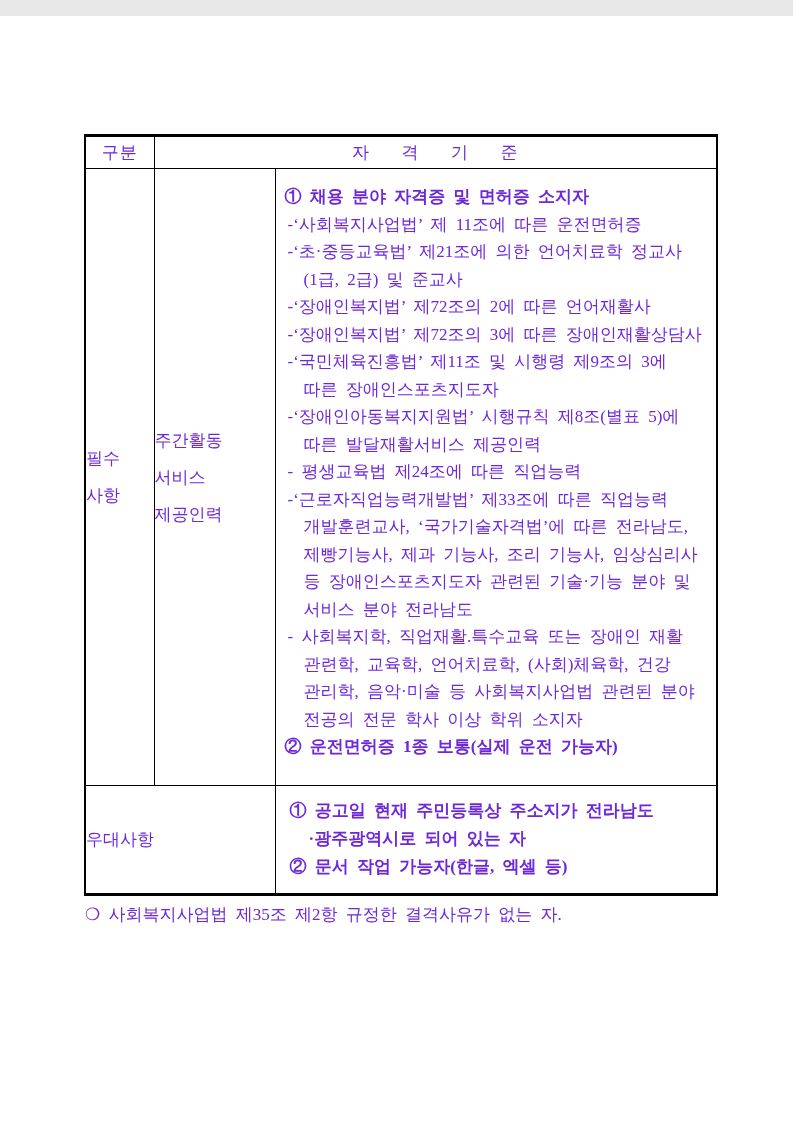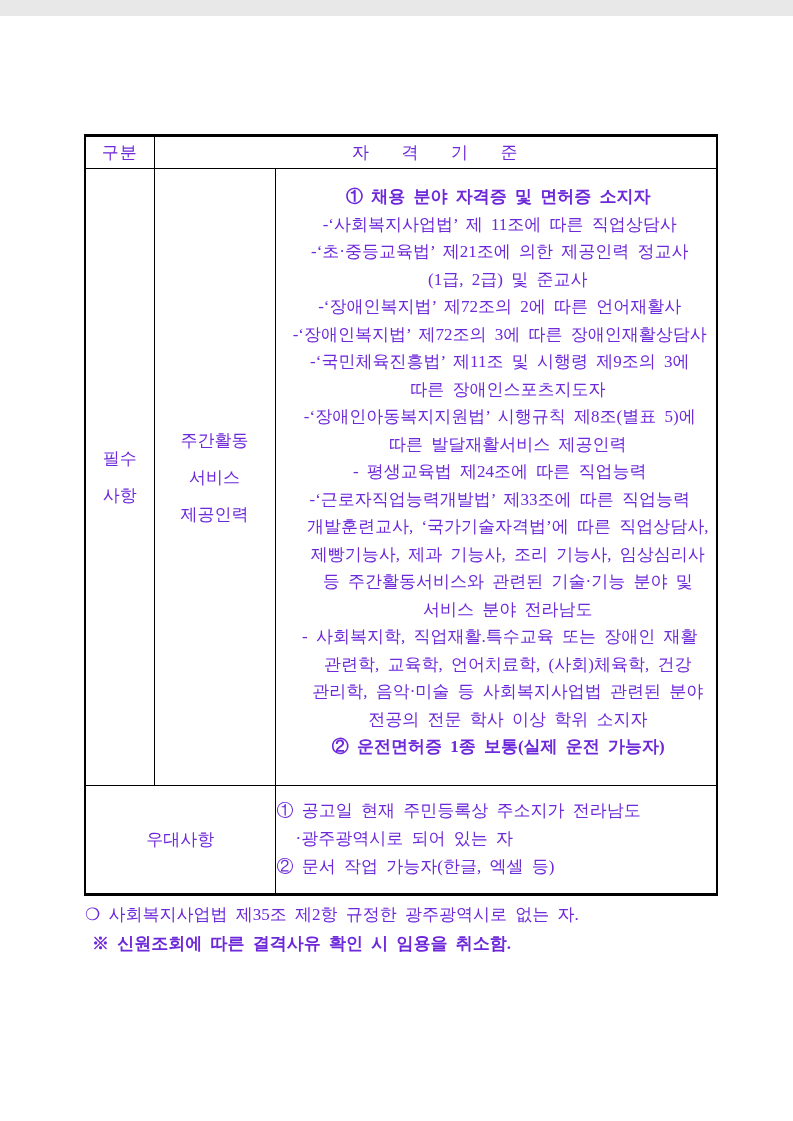--- a/index.html
+++ b/index.html
@@ -30,39 +30,39 @@
     font-size: 17px;
   }
   td.hdr-cell {
     height: 33px;
     text-align: center;
     vertical-align: middle;
     white-space: pre;
     letter-spacing: 1px;
   }
   td.cat-cell {
-    text-align: center;
     vertical-align: middle;
   }
   .cat-line { line-height: 37px; }
   td.req-content {
     height: 617px;
     vertical-align: top;
     padding: 14px 4px 0 9px;
   }
   td.pref-content {
     height: 109px;
     vertical-align: top;
-    padding: 11px 4px 0 1px;
+    padding: 11px 4px 0 14px;
+    font-weight: bold;
   }
   .line {
     white-space: nowrap;
     word-spacing: 4px;
   }
-  .req-line  { line-height: 27.5px; text-align: center; }
+  .req-line  { line-height: 27.5px; }
   .pref-line { line-height: 28px; }
   .line.bold { font-weight: 700; }
   .indent-1 { padding-left: 3px; }
   .indent-2 { padding-left: 19px; }
   .notes {
     position: absolute;
     left: 85px;
     top: 884px;
     width: 650px;
   }
@@ -96,51 +96,50 @@
             <div class="cat-line">필수</div>
             <div class="cat-line">사항</div>
           </td>
       <td class="cat-cell">
             <div class="cat-line">주간활동</div>
             <div class="cat-line">서비스</div>
             <div class="cat-line">제공인력</div>
           </td>
       <td class="req-content">
             <div class="line req-line bold">① 채용 분야 자격증 및 면허증 소지자</div>
-            <div class="line req-line indent-1">-‘사회복지사업법’ 제 11조에 따른 직업상담사</div>
-            <div class="line req-line indent-1">-‘초·중등교육법’ 제21조에 의한 제공인력 정교사</div>
+            <div class="line req-line indent-1">-‘사회복지사업법’ 제 11조에 따른 운전면허증</div>
+            <div class="line req-line indent-1">-‘초·중등교육법’ 제21조에 의한 언어치료학 정교사</div>
             <div class="line req-line indent-2">(1급, 2급) 및 준교사</div>
             <div class="line req-line indent-1">-‘장애인복지법’ 제72조의 2에 따른 언어재활사</div>
             <div class="line req-line indent-1">-‘장애인복지법’ 제72조의 3에 따른 장애인재활상담사</div>
             <div class="line req-line indent-1">-‘국민체육진흥법’ 제11조 및 시행령 제9조의 3에</div>
             <div class="line req-line indent-2">따른 장애인스포츠지도자</div>
             <div class="line req-line indent-1">-‘장애인아동복지지원법’ 시행규칙 제8조(별표 5)에</div>
             <div class="line req-line indent-2">따른 발달재활서비스 제공인력</div>
             <div class="line req-line indent-1">- 평생교육법 제24조에 따른 직업능력</div>
             <div class="line req-line indent-1">-‘근로자직업능력개발법’ 제33조에 따른 직업능력</div>
-            <div class="line req-line indent-2">개발훈련교사, ‘국가기술자격법’에 따른 직업상담사,</div>
+            <div class="line req-line indent-2">개발훈련교사, ‘국가기술자격법’에 따른 전라남도,</div>
             <div class="line req-line indent-2">제빵기능사, 제과 기능사, 조리 기능사, 임상심리사</div>
-            <div class="line req-line indent-2">등 주간활동서비스와 관련된 기술·기능 분야 및</div>
+            <div class="line req-line indent-2">등 장애인스포츠지도자 관련된 기술·기능 분야 및</div>
             <div class="line req-line indent-2">서비스 분야 전라남도</div>
             <div class="line req-line indent-1">- 사회복지학, 직업재활.특수교육 또는 장애인 재활</div>
             <div class="line req-line indent-2">관련학, 교육학, 언어치료학, (사회)체육학, 건강</div>
             <div class="line req-line indent-2">관리학, 음악·미술 등 사회복지사업법 관련된 분야</div>
             <div class="line req-line indent-2">전공의 전문 학사 이상 학위 소지자</div>
             <div class="line req-line bold">② 운전면허증 1종 보통(실제 운전 가능자)</div>
           </td>
     </tr>
     <tr>
       <td class="cat-cell" colspan="2">우대사항</td>
       <td class="pref-content">
             <div class="line pref-line">① 공고일 현재 주민등록상 주소지가 전라남도</div>
             <div class="line pref-line indent-2">·광주광역시로 되어 있는 자</div>
             <div class="line pref-line">② 문서 작업 가능자(한글, 엑셀 등)</div>
           </td>
     </tr>
   </tbody>
     </table>
 
   <div class="notes">
-      <div class="note-line">❍ 사회복지사업법 제35조 제2항 규정한 광주광역시로 없는 자.</div>
-      <div class="note-line bold indent-1">※ 신원조회에 따른 결격사유 확인 시 임용을 취소함.</div>
+      <div class="note-line">❍ 사회복지사업법 제35조 제2항 규정한 결격사유가 없는 자.</div>
     </div>
 
 </div>
 
 </body></html>

